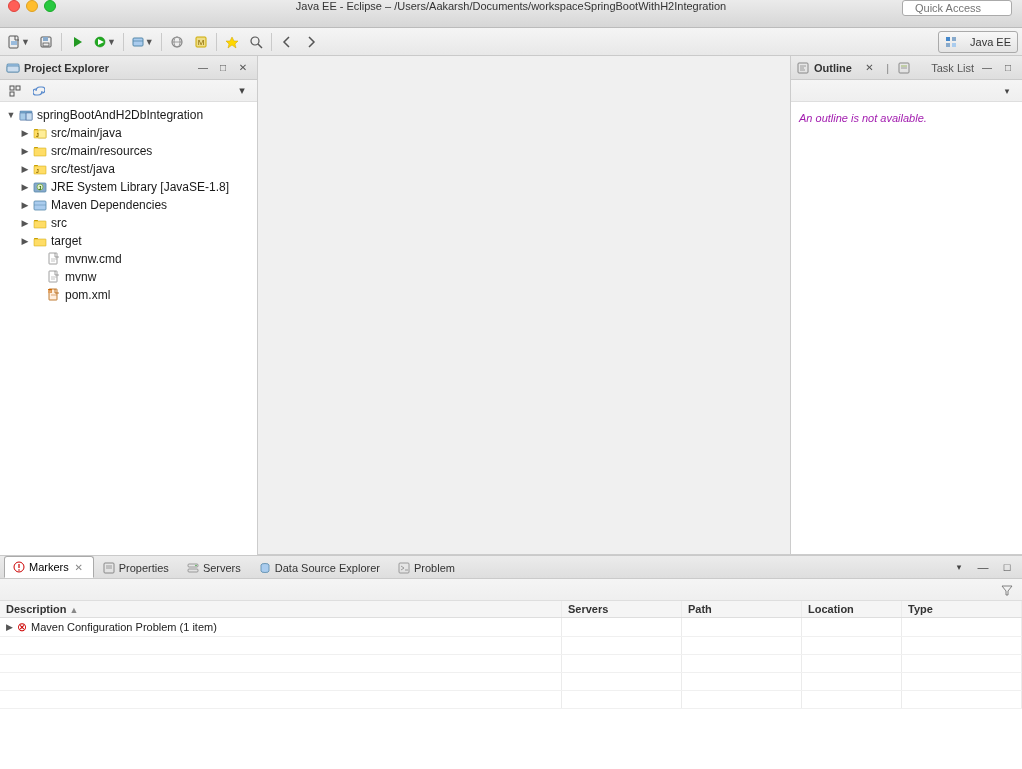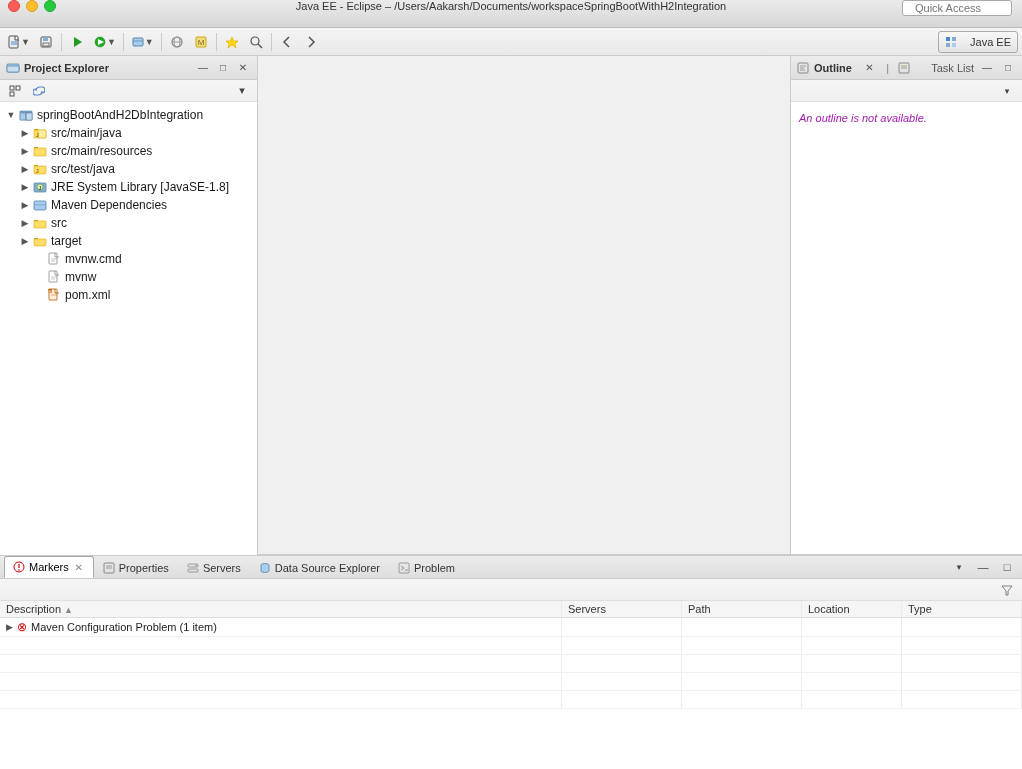--- a/index.html
+++ b/index.html
@@ -289,21 +289,21 @@
       padding: 3px 6px;
       border-bottom: 1px solid #EBEBEB;
       background: #F5F5F5;
     }
     .markers-table {
       width: 100%;
       border-collapse: collapse;
     }
     .markers-table th {
       font-size: 11px;
-      font-weight: 400;
+      font-weight: 700;
       color: #333;
       text-align: left;
       padding: 2px 6px;
       border-bottom: 1px solid #DEDEDE;
       border-right: 1px solid #EBEBEB;
       background: #F5F5F5;
       position: sticky;
       top: 0;
     }
     .markers-table td {

